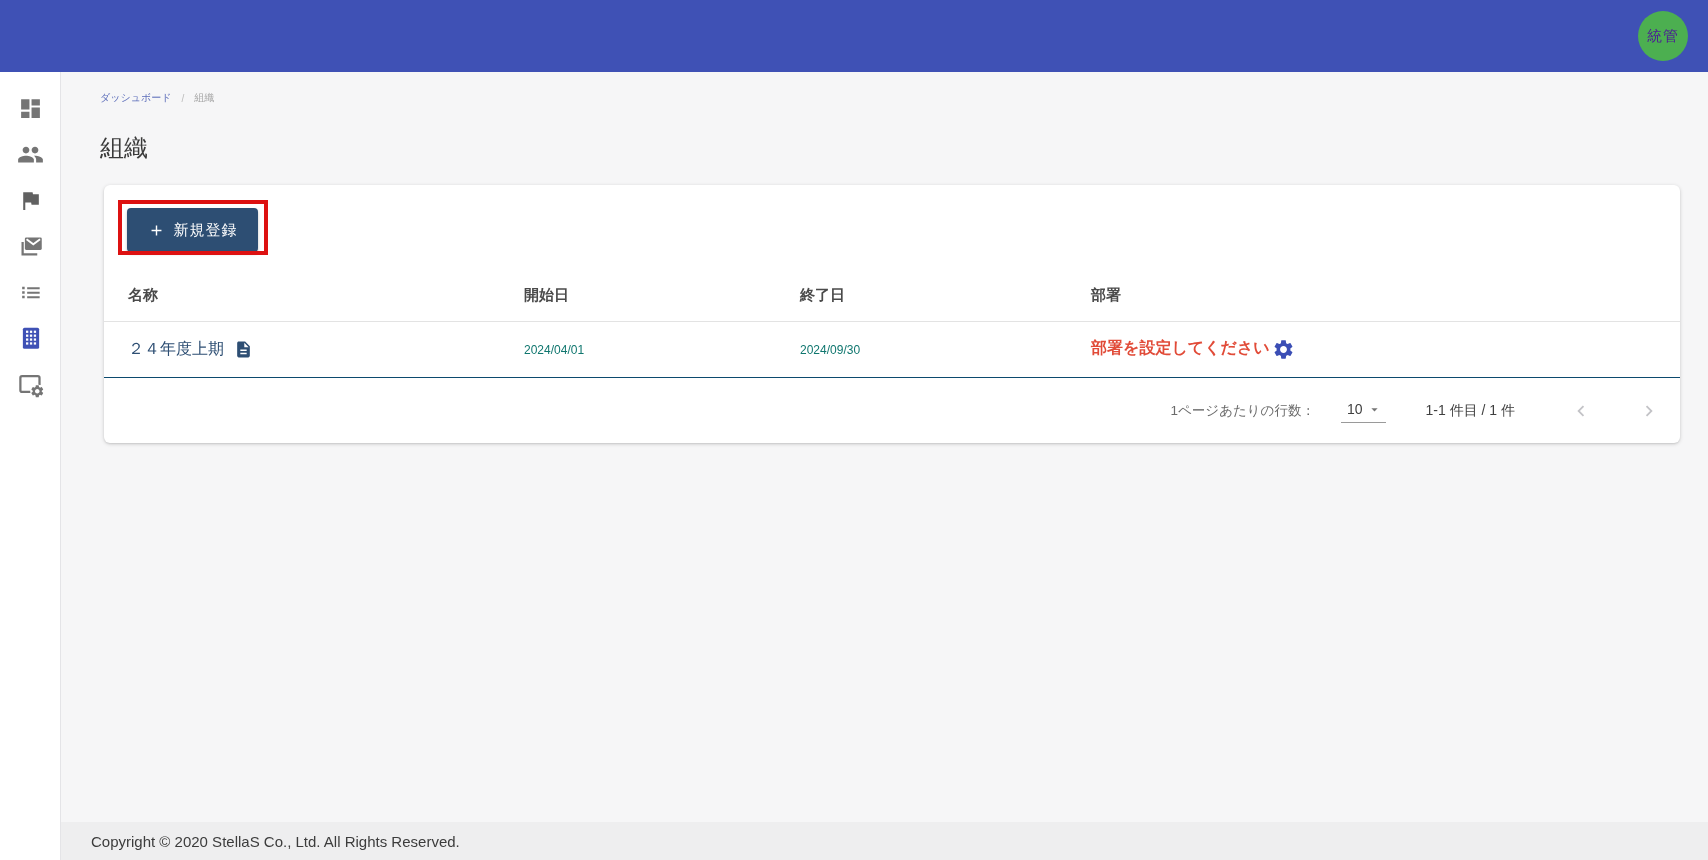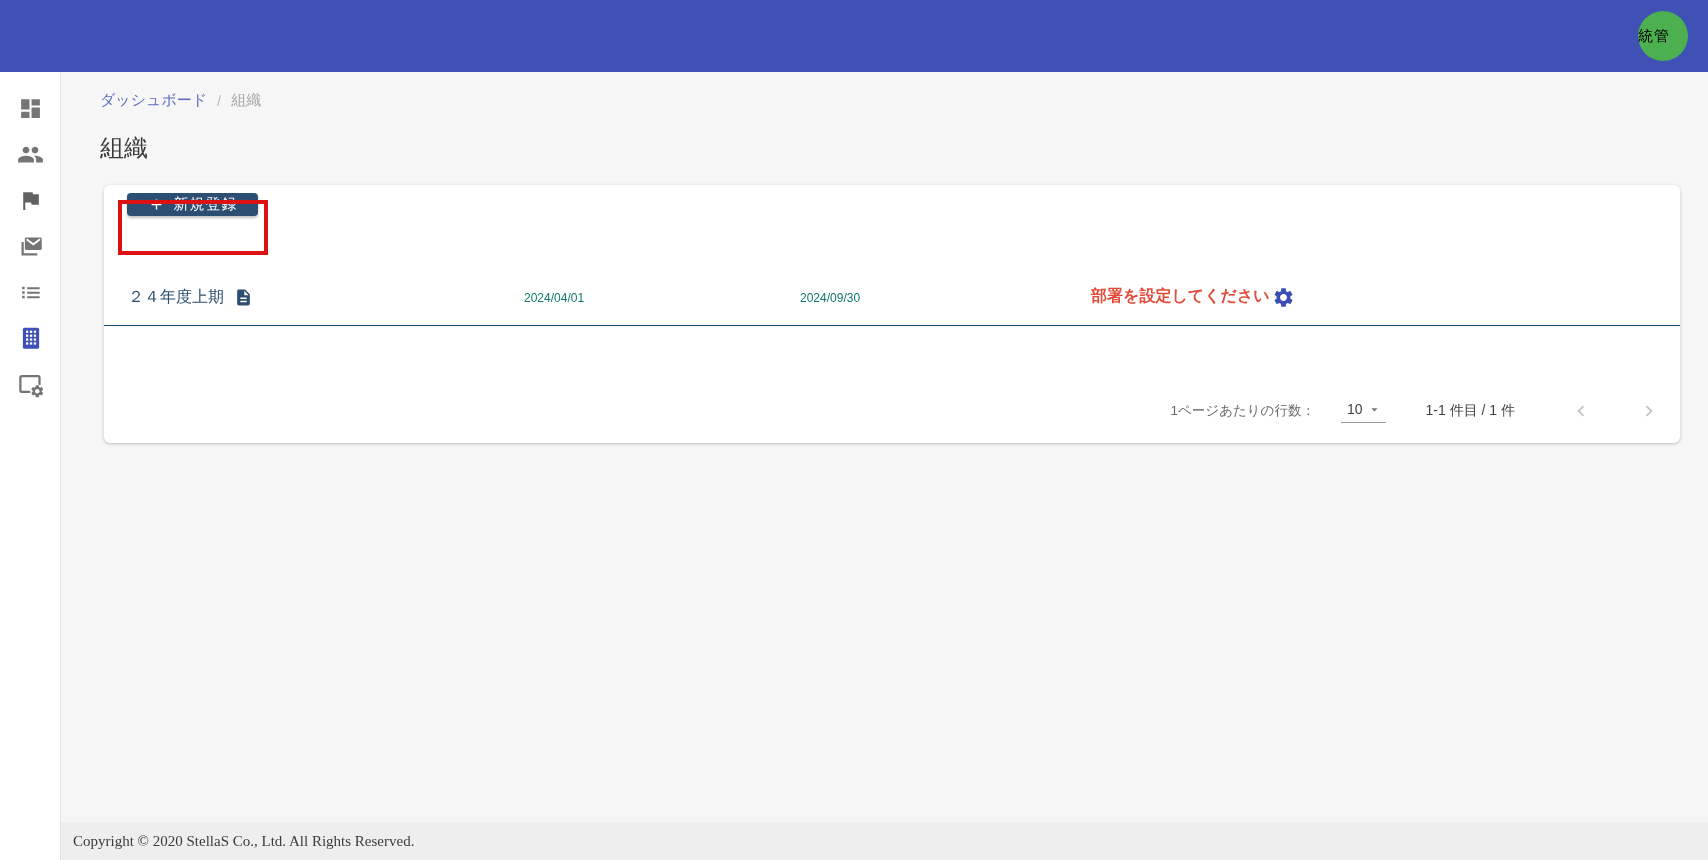--- a/index.html
+++ b/index.html
@@ -14,22 +14,22 @@
   
   .topbar {
     position: absolute; left: 0; top: 0; width: 1708px; height: 72px;
     background: var(--header-bg, #3f51b5);
     z-index: 5;
   }
   .avatar {
     position: absolute; right: 20px; top: 11px;
     width: 50px; height: 50px; border-radius: 50%;
     background: var(--avatar-bg, #4caf50);
-    color: #000000; font-size: 15px;
-    display: flex; align-items: center; 
+    color: #4c1d95; font-size: 15px;
+    display: flex; align-items: center; justify-content: center;
     cursor: pointer; letter-spacing: 1px;
   }
 
   
   .sidebar {
     position: absolute; left: 0; top: 72px; bottom: 0; width: 61px;
     background: #ffffff; border-right: 1px solid #e4e4e7;
     z-index: 4; padding-top: 13px;
   }
   .side-item {
@@ -37,21 +37,21 @@
     display: flex; align-items: center; justify-content: center;
     cursor: pointer;
   }
   .side-item svg { display: block; }
 
   
   .main { position: absolute; left: 61px; top: 72px; right: 0; bottom: 0; background: #f6f6f7; }
 
   .breadcrumb {
     position: absolute; left: 100px; top: 91px;
-    font-size: 15px; color: #9e9e9e; z-index: 6;
+    font-size: 10px; color: #9e9e9e; z-index: 6;
     display: flex; gap: 10px; align-items: center;
   }
   .breadcrumb .bc-link { color: var(--link-indigo, #5c6dba); cursor: pointer; }
   .breadcrumb .bc-sep  { color: #bdbdbd; }
   .breadcrumb .bc-cur  { color: #a5a5a5; }
 
   .page-title {
     position: absolute; left: 100px; top: 132px;
     font-size: 24px; color: #3a3a3a; font-weight: 500; z-index: 6;
   }
@@ -65,22 +65,22 @@
     z-index: 6;
   }
 
   .annotation-box {
     position: absolute; left: 14px; top: 15px;
     width: 150px; height: 55px;
     border: 4px solid var(--annotation-red, #dd1111);
     pointer-events: none;
   }
   .new-button {
-    position: absolute; left: 23px; top: 8px;
-    width: 131px; height: 23px;
+    position: absolute; left: 23px; top: 23px;
+    width: 131px; height: 44px;
     background: var(--button-bg, #2d4e73);
     border: none; border-radius: 4px;
     color: #fff; font-size: 15px; letter-spacing: 1px;
     display: flex; align-items: center; justify-content: center; gap: 9px;
     cursor: pointer;
     box-shadow: 0 2px 3px rgba(0,0,0,.25);
     font-family: inherit;
   }
 
   
@@ -122,24 +122,23 @@
     display: flex; align-items: center; justify-content: center;
     width: 28px; height: 28px; padding: 0;
   }
   .pg-nav + .pg-nav { margin-left: 40px; }
 
   
   .footer {
     position: absolute; left: 61px; right: 0; top: 822px; height: 38px;
     background: #eeeeef;
     display: flex; align-items: center;
-    padding-left: 12px;
+    padding-left: 30px;
     font-size: 15px; color: #3c3c3c;
     z-index: 3;
-    font-family: Liberation Serif, serif;
   }
 </style>
 </head>
 <body>
 
 <div class="topbar">
   <div class="avatar">
     <span>統管</span>
   </div>
 </div>
@@ -239,20 +238,26 @@
     <span style="display:flex;">
       <svg width="17" height="17" viewBox="0 0 24 24">
           <path fill="#ffffff" d="M19 13h-6v6h-2v-6H5v-2h6V5h2v6h6v2z"></path>
         </svg>
     </span>
     <span>新規登録</span>
   </button>
   <div class="annotation-box"></div>
 
   <div class="table">
+    <div class="trow thead">
+      <div class="cell first">名称</div>
+      <div class="cell">開始日</div>
+      <div class="cell">終了日</div>
+      <div class="cell">部署</div>
+    </div>
 
     <div class="trow tbody-row">
       <div class="cell first cell-name">
         <span class="row-link">２４年度上期</span>
         <span class="doc-icon">
           <svg width="19" height="19" viewBox="0 0 24 24">
             <path fill="#2d4e73" d="M14 2H6c-1.1 0-1.99.9-1.99 2L4 20c0 1.1.89 2 1.99 2H18c1.1 0 2-.9 2-2V8l-6-6zm2 16H8v-2h8v2zm0-4H8v-2h8v2zm-3-5V3.5L18.5 9H13z"></path>
           </svg>
         </span>
       </div>

